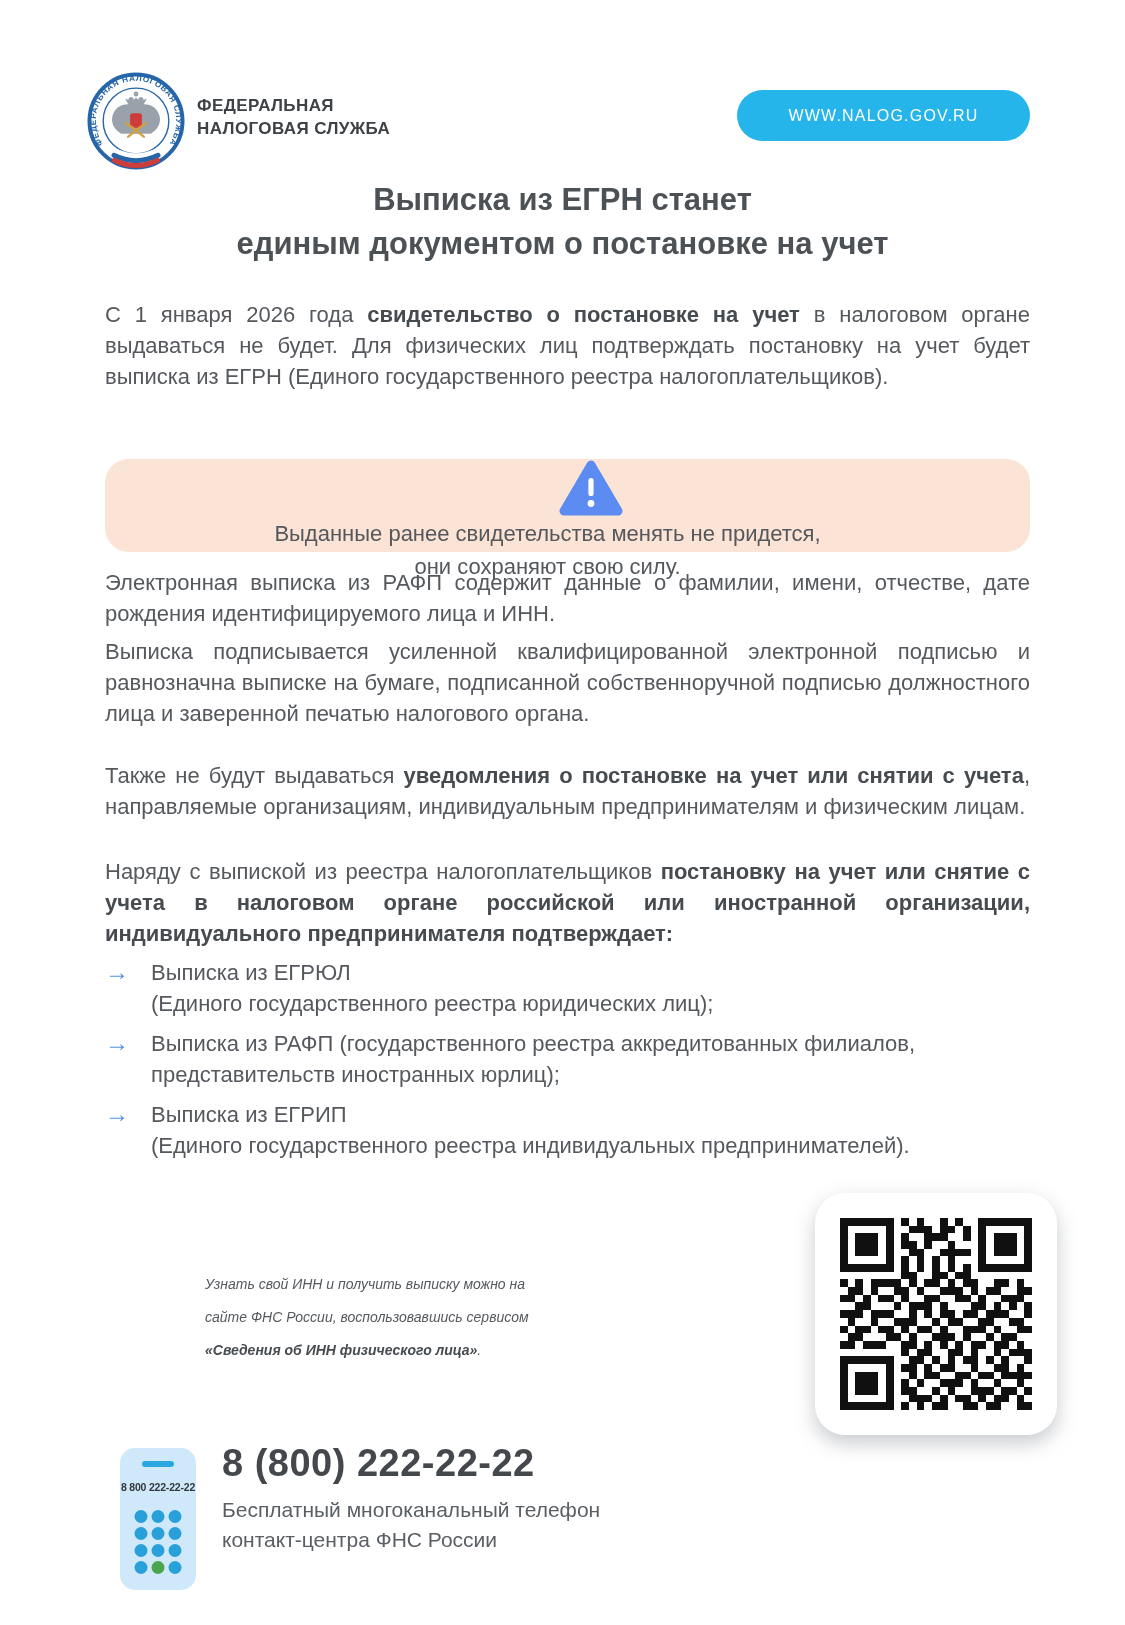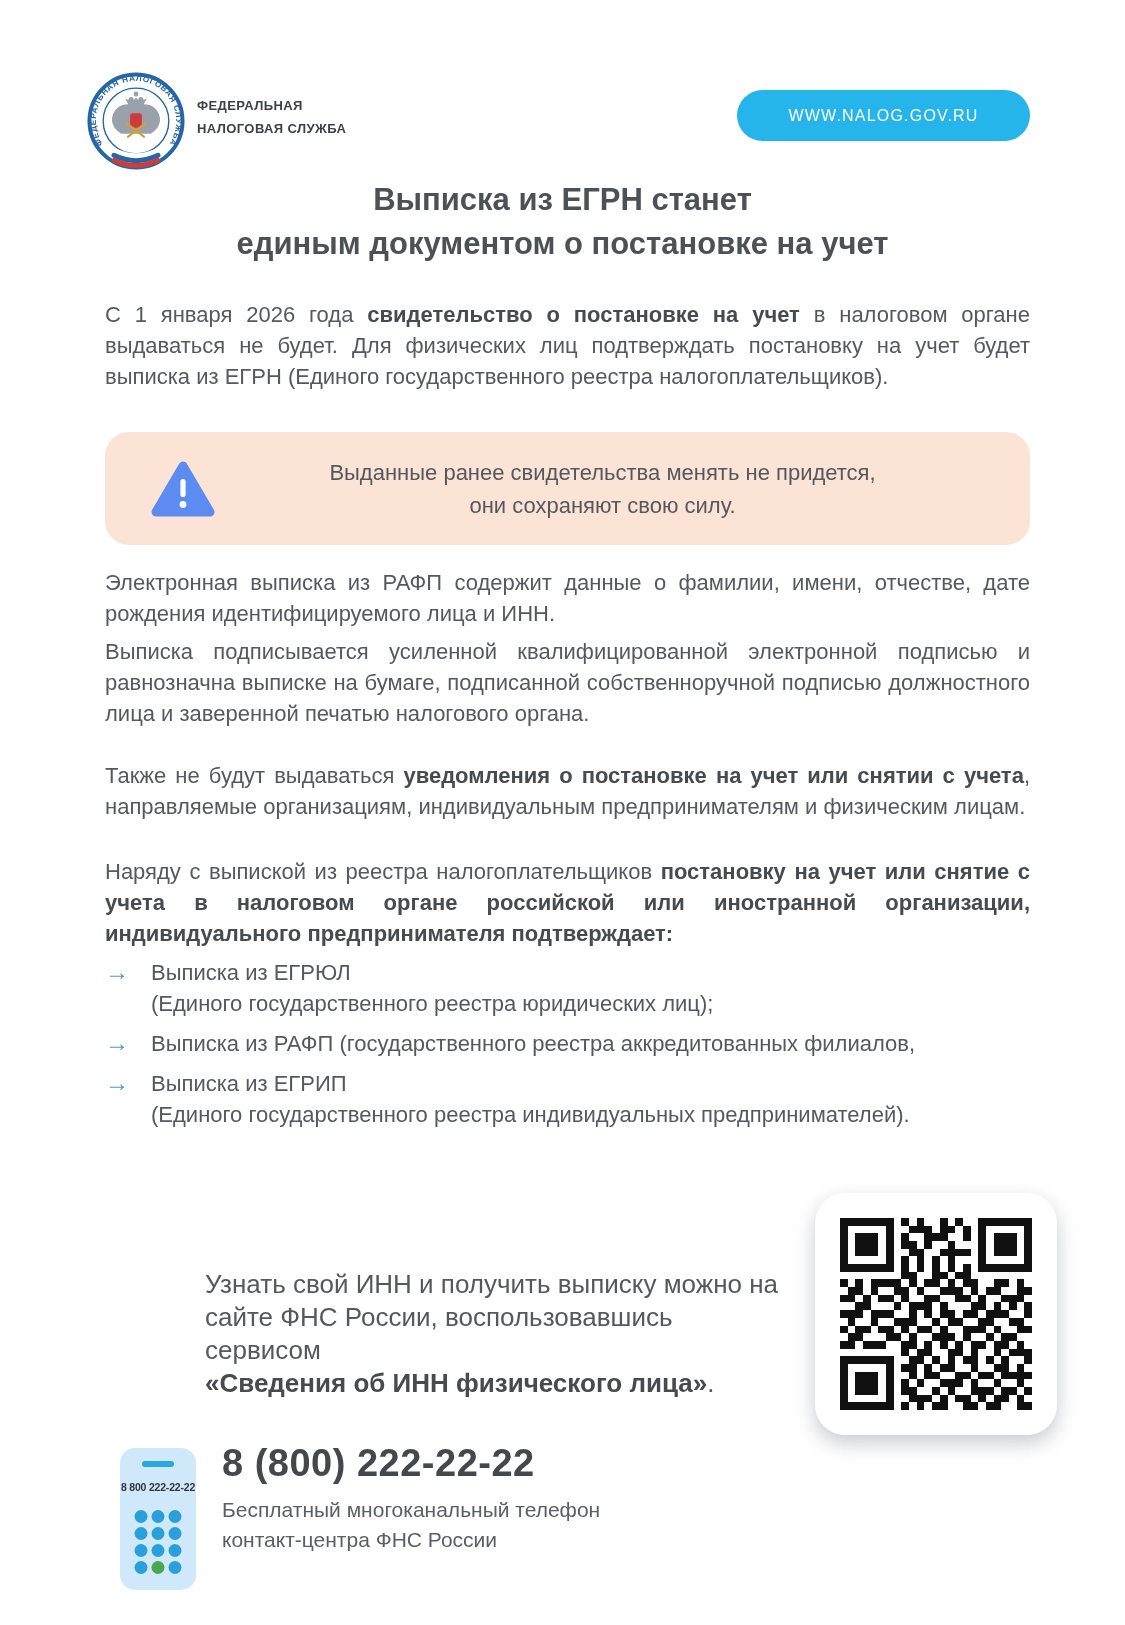--- a/index.html
+++ b/index.html
@@ -6,21 +6,21 @@
   body{
     width:1125px;height:1625px;background:#ffffff;
     font-family:"Liberation Sans","DejaVu Sans",sans-serif;
     position:relative;overflow:hidden;
     color:#55595e;
   }
   .abs{position:absolute;}
 
   
   .logo{left:87px;top:72px;width:98px;height:98px;}
-  .agency{left:197px;top:94px;font-size:13px;font-weight:bold;color:#3d4247;
+  .agency{left:197px;top:94px;font-size:17px;font-weight:bold;color:#3d4247;
           line-height:23px;letter-spacing:.4px;}
   .pill{
     left:737px;top:90px;width:293px;height:51px;border-radius:26px;
     background:#26b5ea;color:#ffffff;display:flex;align-items:center;justify-content:center;
     font-size:16px;letter-spacing:1.2px;
   }
 
   
   .title{left:0;right:0;top:178px;text-align:center;font-size:31px;font-weight:bold;
          color:#4c5156;line-height:44px;}
@@ -29,35 +29,35 @@
   .para{left:105px;width:925px;font-size:22px;line-height:31px;text-align:justify;color:#55595e;}
   .para b{color:#464b50;}
   .p-intro{top:299px;}
   .p-electronic{top:567px;}
   .p-signature{top:636px;}
   .p-notifications{top:760px;}
   .p-confirm{top:856px;}
 
   
   .callout{
-    left:105px;top:432px;width:925px;height:113px;border-radius:24px;
-    background:#fbe4d6;display:flex;align-items:center;
+    left:105px;top:459px;width:925px;height:93px;border-radius:24px;
+    background:#fbe4d6;display:flex;align-items:center;flex-direction:column;
   }
   .callout .tri{margin-left:46px;flex:0 0 auto;width:64px;height:58px;}
   .callout-text{flex:1;text-align:center;font-size:22px;line-height:33px;
                 color:#54585d;padding:0 60px 0 20px;}
 
   
   .bullets{left:105px;top:957px;width:930px;}
   .bullet{position:relative;padding-left:46px;margin-bottom:9px;
           font-size:22px;line-height:31px;color:#55595e;}
   .bullet .arrow{position:absolute;left:0;top:-1px;color:#5193e0;font-size:24px;}
 
   
-  .qr-caption{left:205px;top:1268px;width:590px;font-size:26px;line-height:33px;color:#55595e;}
+  .qr-caption{left:205px;top:1268px;width:590px;font-size:14px;line-height:33px;color:#55595e;font-style:italic;}
   .qr-caption b{color:#464b50;}
   .qr-card{
     left:815px;top:1193px;width:242px;height:242px;border-radius:30px;background:#ffffff;
     box-shadow:0 8px 20px rgba(110,115,125,.38);
     display:flex;align-items:center;justify-content:center;
   }
   .qr-card svg{display:block;}
 
   
   .phone-icon{left:120px;top:1448px;width:76px;height:142px;border-radius:15px;
@@ -150,20 +150,21 @@
 
 <div class="abs bullets">
   <div class="bullet">
     <span class="arrow">→</span>
     <div>Выписка из ЕГРЮЛ</div>
     <div>(Единого государственного реестра юридических лиц);</div>
   </div>
   <div class="bullet">
     <span class="arrow">→</span>
     <div>Выписка из РАФП (государственного реестра аккредитованных филиалов,</div>
+    <div>представительств иностранных юрлиц);</div>
   </div>
   <div class="bullet">
     <span class="arrow">→</span>
     <div>Выписка из ЕГРИП</div>
     <div>(Единого государственного реестра индивидуальных предпринимателей).</div>
   </div>
 </div>
 
 <div class="abs qr-caption">
   <div>Узнать свой ИНН и получить выписку можно на</div>

